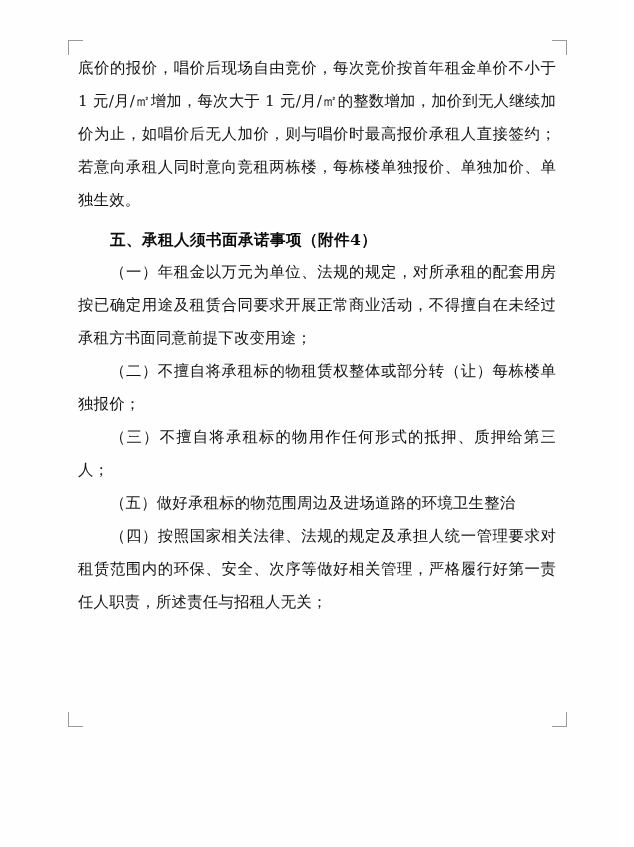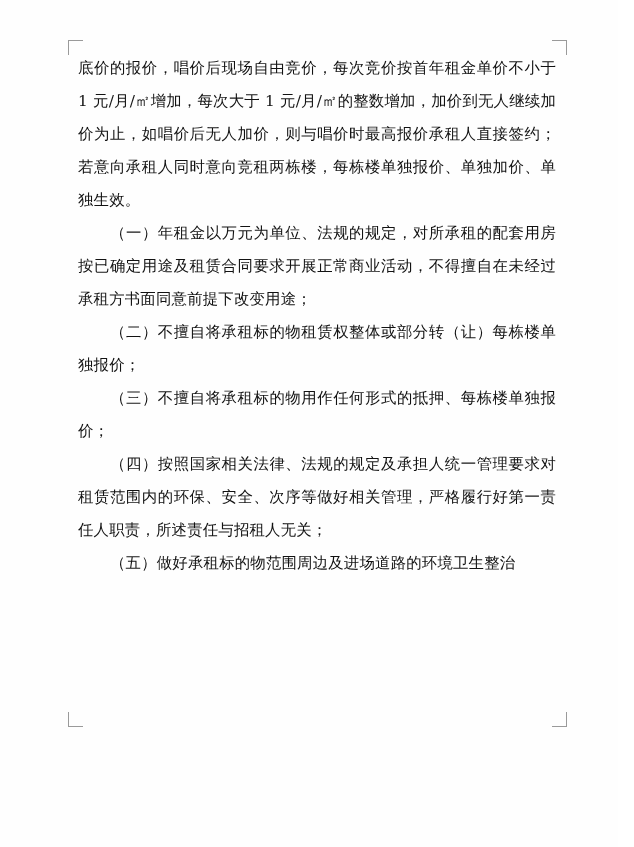--- a/index.html
+++ b/index.html
@@ -72,25 +72,26 @@
   <div class="crop tl"></div>
   <div class="crop tr"></div>
   <div class="crop bl"></div>
   <div class="crop br"></div>
 
   <div id="content">
 
     <p class="para">底价的报价，唱价后现场自由竞价，每次竞价按首年租金单价不小于 1 元/月/㎡增加，每次大于 1 元/月/㎡的整数增加，加价到无人继续加价为止，如唱价后无人加价，则与唱价时最高报价承租人直接签约；若意向承租人同时意向竞租两栋楼，每栋楼单独报价、单独加价、单独生效。</p>
 
 
+    <p class="heading">五、承租人须书面承诺事项（附件4）</p>
 
     <p class="para indent">（一）年租金以万元为单位、法规的规定，对所承租的配套用房按已确定用途及租赁合同要求开展正常商业活动，不得擅自在未经过承租方书面同意前提下改变用途；</p>
 
     <p class="para indent">（二）不擅自将承租标的物租赁权整体或部分转（让）每栋楼单独报价；</p>
 
-    <p class="para indent">（三）不擅自将承租标的物用作任何形式的抵押、每栋楼单独报价；</p>
+    <p class="para indent">（三）不擅自将承租标的物用作任何形式的抵押、质押给第三人；</p>
+
+    <p class="para indent">（五）做好承租标的物范围周边及进场道路的环境卫生整治</p>
 
     <p class="para indent">（四）按照国家相关法律、法规的规定及承担人统一管理要求对租赁范围内的环保、安全、次序等做好相关管理，严格履行好第一责任人职责，所述责任与招租人无关；</p>
-
-    <p class="para indent">（五）做好承租标的物范围周边及进场道路的环境卫生整治</p>
 
   </div>
 </div>
 
 </body></html>

